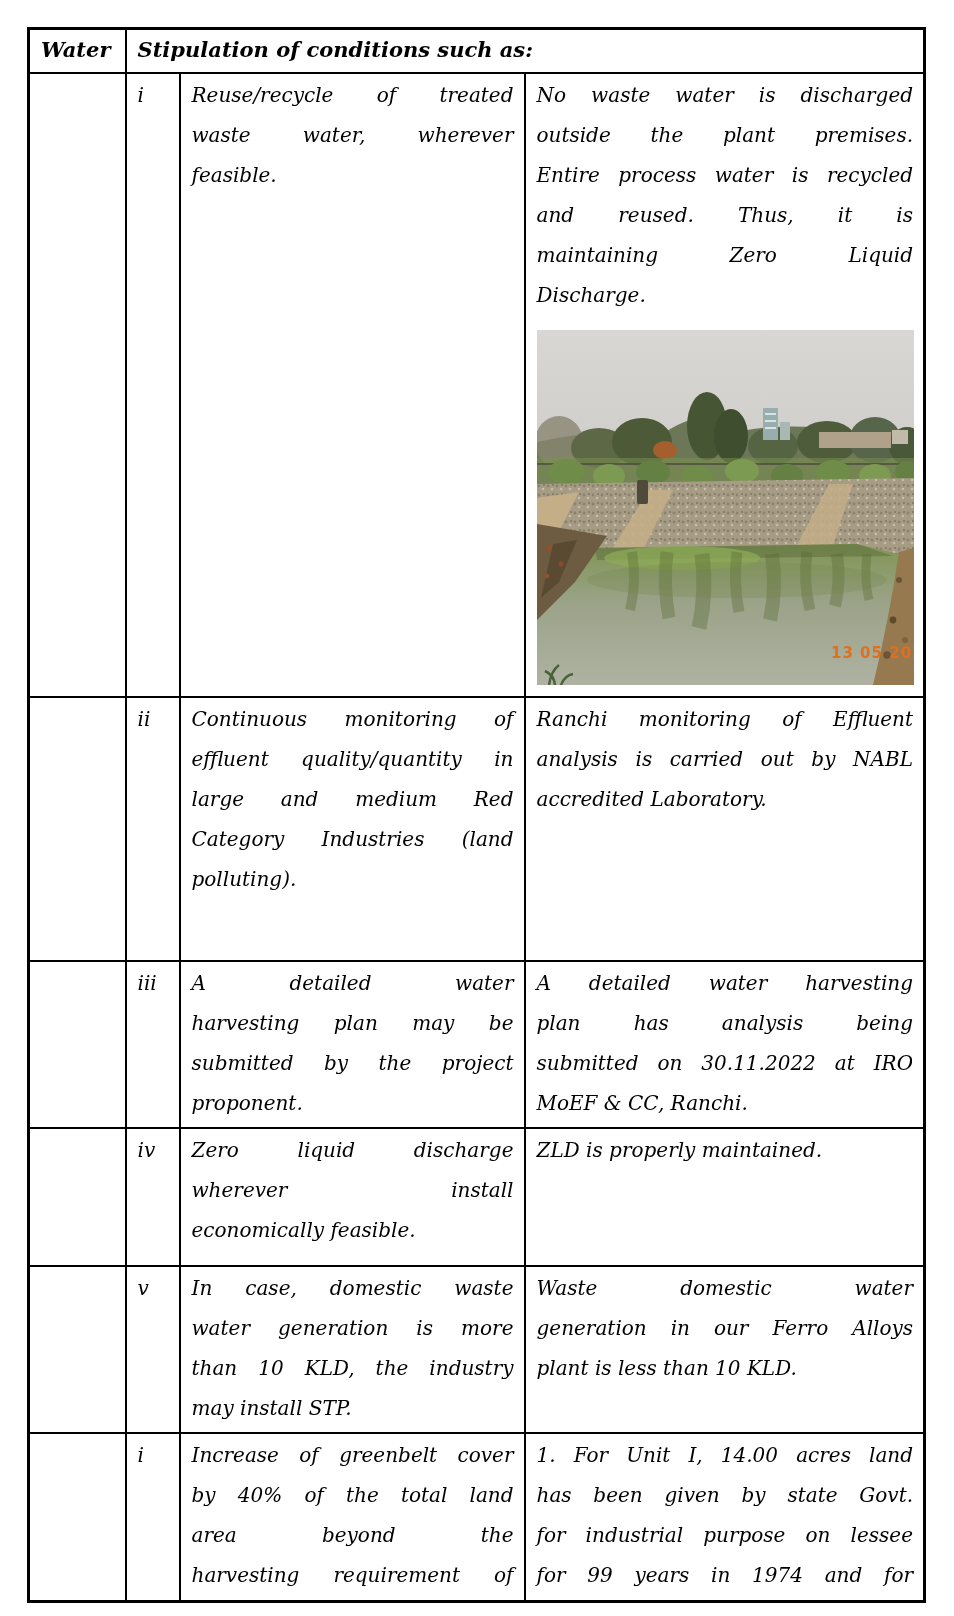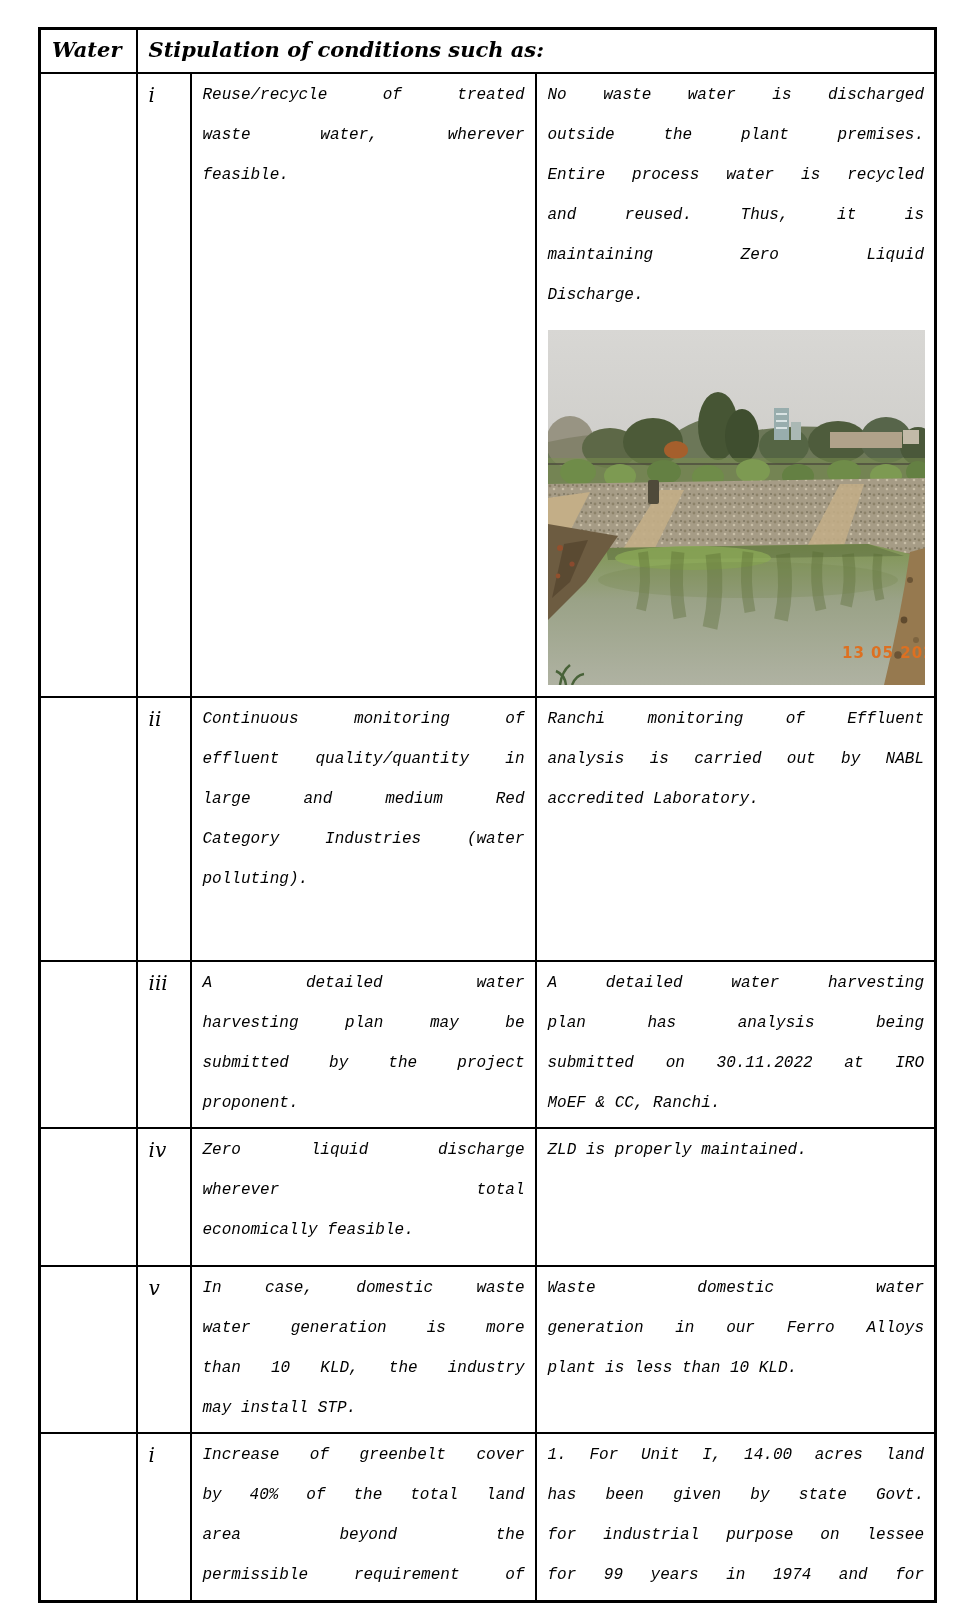--- a/index.html
+++ b/index.html
@@ -5,42 +5,42 @@
   html,body{margin:0;padding:0;background:#ffffff;}
   .page{
     position:relative;
     width:954px;height:1616px;
     background:#ffffff;
     overflow:hidden;
     font-family:"DejaVu Serif","Liberation Serif",serif;
     color:#000;
   }
   table.doc{
-    position:absolute;left:38px;top:27px;
+    position:absolute;left:27px;top:27px;
     width:896px;height:1554px;
     border-collapse:collapse;table-layout:fixed;
     border:3px solid #000;
   }
   table.doc td{
     border:2px solid #000;
     vertical-align:top;
     padding:1px 10px 4px 11px;
     overflow:hidden;
   }
   td.label-cell{padding-left:10px;}
   td.num-cell{padding-left:9px;}
   .section-label,.section-header{
     font-weight:bold;font-style:italic;
     font-size:21px;line-height:37px;white-space:nowrap;
   }
   .num-text{font-style:italic;font-size:20px;line-height:40px;}
   .cell-text{font-style:italic;}
   .tline{
-    font-size:16px;line-height:40px;
-    text-align:justify;text-align-last:justify;font-family:Liberation Mono, monospace;
+    font-size:20px;line-height:40px;
+    text-align:justify;text-align-last:justify;
   }
   .tline.last{text-align-last:left;}
   .photo{
     width:377px;height:355px;
     margin-top:15px;
     position:relative;
   }
   .photo svg{display:block;}
 </style>
 </head>
@@ -205,21 +205,21 @@
     <tr style="height:264px">
       <td></td>
       <td class="num-cell">
         <div class="num-text">ii</div>
       </td>
       <td>
         <div class="cell-text">
               <div class="tline">Continuous monitoring of</div>
               <div class="tline">effluent quality/quantity in</div>
               <div class="tline">large and medium Red</div>
-              <div class="tline">Category Industries (water</div>
+              <div class="tline">Category Industries (land</div>
               <div class="tline last">polluting).</div>
             </div>
       </td>
       <td>
         <div class="cell-text">
               <div class="tline">Ranchi monitoring of Effluent</div>
               <div class="tline">analysis is carried out by NABL</div>
               <div class="tline last">accredited Laboratory.</div>
             </div>
       </td>
@@ -249,21 +249,21 @@
     </tr>
 
     <tr style="height:138px">
       <td></td>
       <td class="num-cell">
         <div class="num-text">iv</div>
       </td>
       <td>
         <div class="cell-text">
               <div class="tline">Zero liquid discharge</div>
-              <div class="tline">wherever total</div>
+              <div class="tline">wherever install</div>
               <div class="tline last">economically feasible.</div>
             </div>
       </td>
       <td>
         <div class="cell-text">
               <div class="tline last">ZLD is properly maintained.</div>
             </div>
       </td>
     </tr>
 
@@ -293,21 +293,21 @@
     <tr style="height:168px">
       <td></td>
       <td class="num-cell">
         <div class="num-text">i</div>
       </td>
       <td>
         <div class="cell-text">
               <div class="tline">Increase of greenbelt cover</div>
               <div class="tline">by 40% of the total land</div>
               <div class="tline">area beyond the</div>
-              <div class="tline">permissible requirement of</div>
+              <div class="tline">harvesting requirement of</div>
             </div>
       </td>
       <td>
         <div class="cell-text">
               <div class="tline">1. For Unit I, 14.00 acres land</div>
               <div class="tline">has been given by state Govt.</div>
               <div class="tline">for industrial purpose on lessee</div>
               <div class="tline">for 99 years in 1974 and for</div>
             </div>
       </td>

